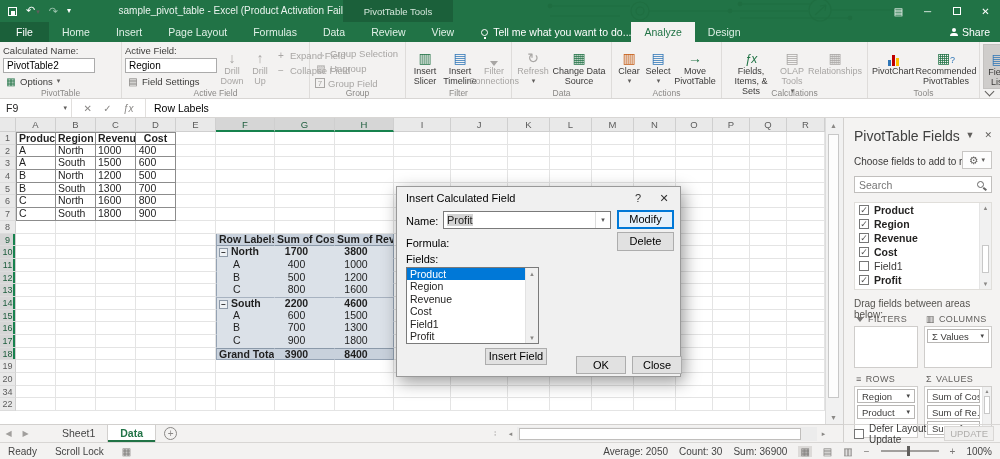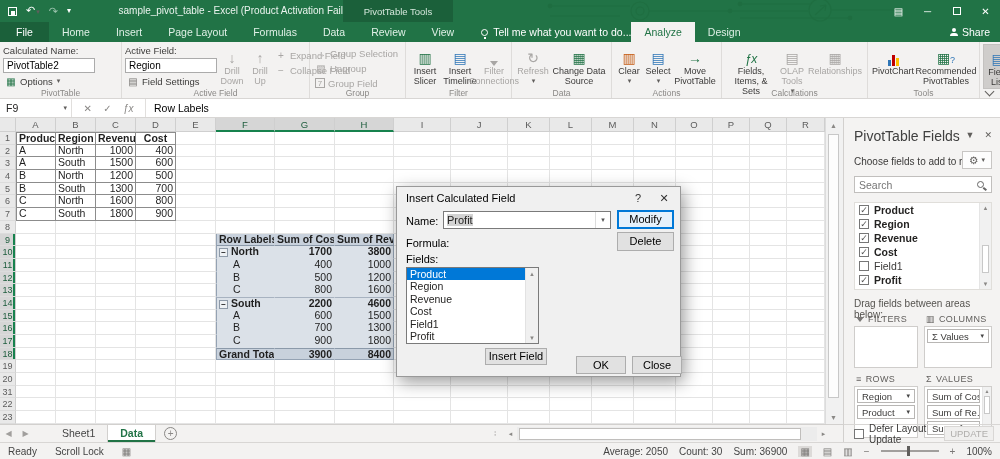--- a/index.html
+++ b/index.html
@@ -64,21 +64,21 @@
   
   #grid{left:0;top:118px;width:825px;height:306px;background:#fff}
   #colhdr{display:flex;height:14px;background:#e9e9e9}
   .ch{border-right:1px solid #cfcfcf;border-bottom:1px solid #cfcfcf;font-size:9.5px;color:#5c5c5c;text-align:center;line-height:13px;flex:none}
   .ch.hl{background:#d6d6d6;color:#1d5c3c;border-bottom:2px solid #17824e}
   .corner{width:16px;background:#e9e9e9;border-right:1px solid #cfcfcf;border-bottom:1px solid #cfcfcf;flex:none}
   .grow{display:flex;height:12.6957px}
   .rn{width:16px;flex:none;background:#e9e9e9;font-size:9px;color:#5c5c5c;text-align:center;border-right:1px solid #cfcfcf;border-bottom:1px solid #dcdcdc;line-height:12px}
   .rn.sel{background:#d6d6d6;color:#1d5c3c;box-shadow:inset -2px 0 0 #17824e}
   .cell{flex:none;border-right:1px solid #e4e4e4;border-bottom:1px solid #e4e4e4;font-size:10.5px;line-height:11.8px;padding:0 2px;white-space:nowrap;overflow:hidden;color:#1f1f1f}
-  .num{text-align:right;padding-right:2px}
+  .num{text-align:center;padding-right:18px}
   .st{border-right:1px solid #8c8c8c;border-bottom:1px solid #8c8c8c}
   .fst{border-left:1px solid #8c8c8c}
   .sth{border-top:1px solid #8c8c8c;font-weight:bold;text-align:center}
   .pv{background:#dbe1e8;border-right-color:transparent;border-bottom-color:transparent}
   .pvh{background:#c8d1dc;font-weight:bold;border-bottom:1px solid #8b99a9}
   .grp{font-weight:bold}
   .sep{border-top:1px solid #a7b2c0}
   .tot{background:#c8d1dc;font-weight:bold;border-top:1px solid #8b99a9}
   .itm.lbl{padding-left:16px}
   .el{border-left:1px solid #94a2b3}.er{border-right:1px solid #94a2b3}.eb{border-bottom:1px solid #94a2b3}
@@ -836,21 +836,21 @@
         <div class="cell" style="width: 42px;"></div>
         <div class="cell" style="width: 42px;"></div>
         <div class="cell" style="width: 42px;"></div>
         <div class="cell" style="width: 42px;"></div>
         <div class="cell" style="width: 37px;"></div>
         <div class="cell" style="width: 37px;"></div>
         <div class="cell" style="width: 37px;"></div>
         <div class="cell" style="width: 38px;"></div>
       </div>
       <div class="grow">
-        <div class="rn">31</div>
+        <div class="rn">34</div>
         <div class="cell" style="width: 40px;"></div>
         <div class="cell" style="width: 40px;"></div>
         <div class="cell" style="width: 40px;"></div>
         <div class="cell" style="width: 40px;"></div>
         <div class="cell" style="width: 40px;"></div>
         <div class="cell" style="width: 59px;"></div>
         <div class="cell" style="width: 60px;"></div>
         <div class="cell" style="width: 59px;"></div>
         <div class="cell" style="width: 57px;"></div>
         <div class="cell" style="width: 57px;"></div>
@@ -858,41 +858,20 @@
         <div class="cell" style="width: 42px;"></div>
         <div class="cell" style="width: 42px;"></div>
         <div class="cell" style="width: 42px;"></div>
         <div class="cell" style="width: 37px;"></div>
         <div class="cell" style="width: 37px;"></div>
         <div class="cell" style="width: 37px;"></div>
         <div class="cell" style="width: 38px;"></div>
       </div>
       <div class="grow">
         <div class="rn">22</div>
-        <div class="cell" style="width: 40px;"></div>
-        <div class="cell" style="width: 40px;"></div>
-        <div class="cell" style="width: 40px;"></div>
-        <div class="cell" style="width: 40px;"></div>
-        <div class="cell" style="width: 40px;"></div>
-        <div class="cell" style="width: 59px;"></div>
-        <div class="cell" style="width: 60px;"></div>
-        <div class="cell" style="width: 59px;"></div>
-        <div class="cell" style="width: 57px;"></div>
-        <div class="cell" style="width: 57px;"></div>
-        <div class="cell" style="width: 42px;"></div>
-        <div class="cell" style="width: 42px;"></div>
-        <div class="cell" style="width: 42px;"></div>
-        <div class="cell" style="width: 42px;"></div>
-        <div class="cell" style="width: 37px;"></div>
-        <div class="cell" style="width: 37px;"></div>
-        <div class="cell" style="width: 37px;"></div>
-        <div class="cell" style="width: 38px;"></div>
-      </div>
-      <div class="grow">
-        <div class="rn">23</div>
         <div class="cell" style="width: 40px;"></div>
         <div class="cell" style="width: 40px;"></div>
         <div class="cell" style="width: 40px;"></div>
         <div class="cell" style="width: 40px;"></div>
         <div class="cell" style="width: 40px;"></div>
         <div class="cell" style="width: 59px;"></div>
         <div class="cell" style="width: 60px;"></div>
         <div class="cell" style="width: 59px;"></div>
         <div class="cell" style="width: 57px;"></div>
         <div class="cell" style="width: 57px;"></div>

